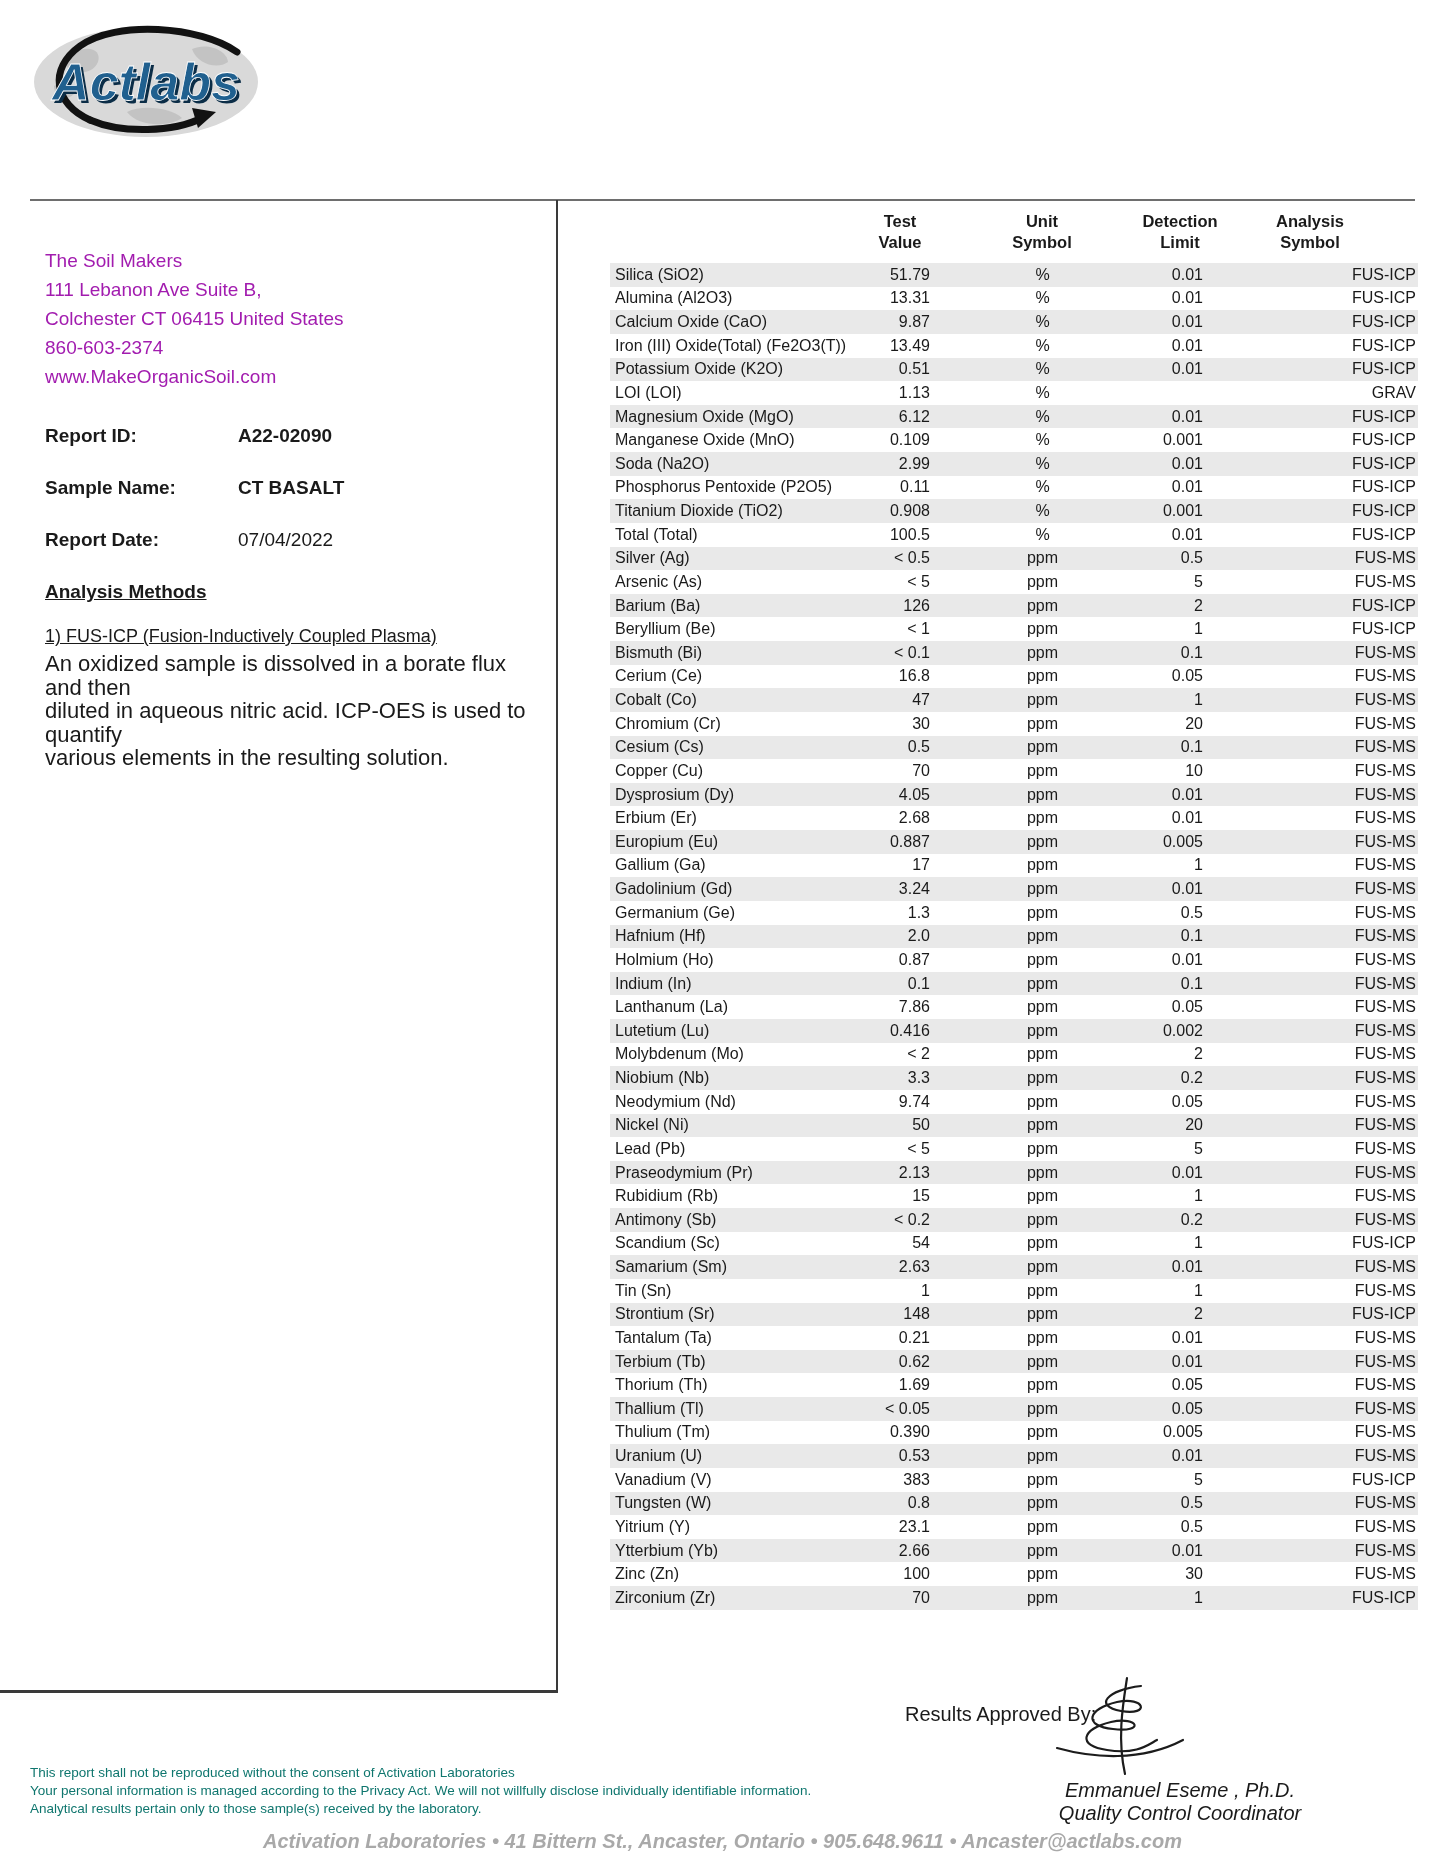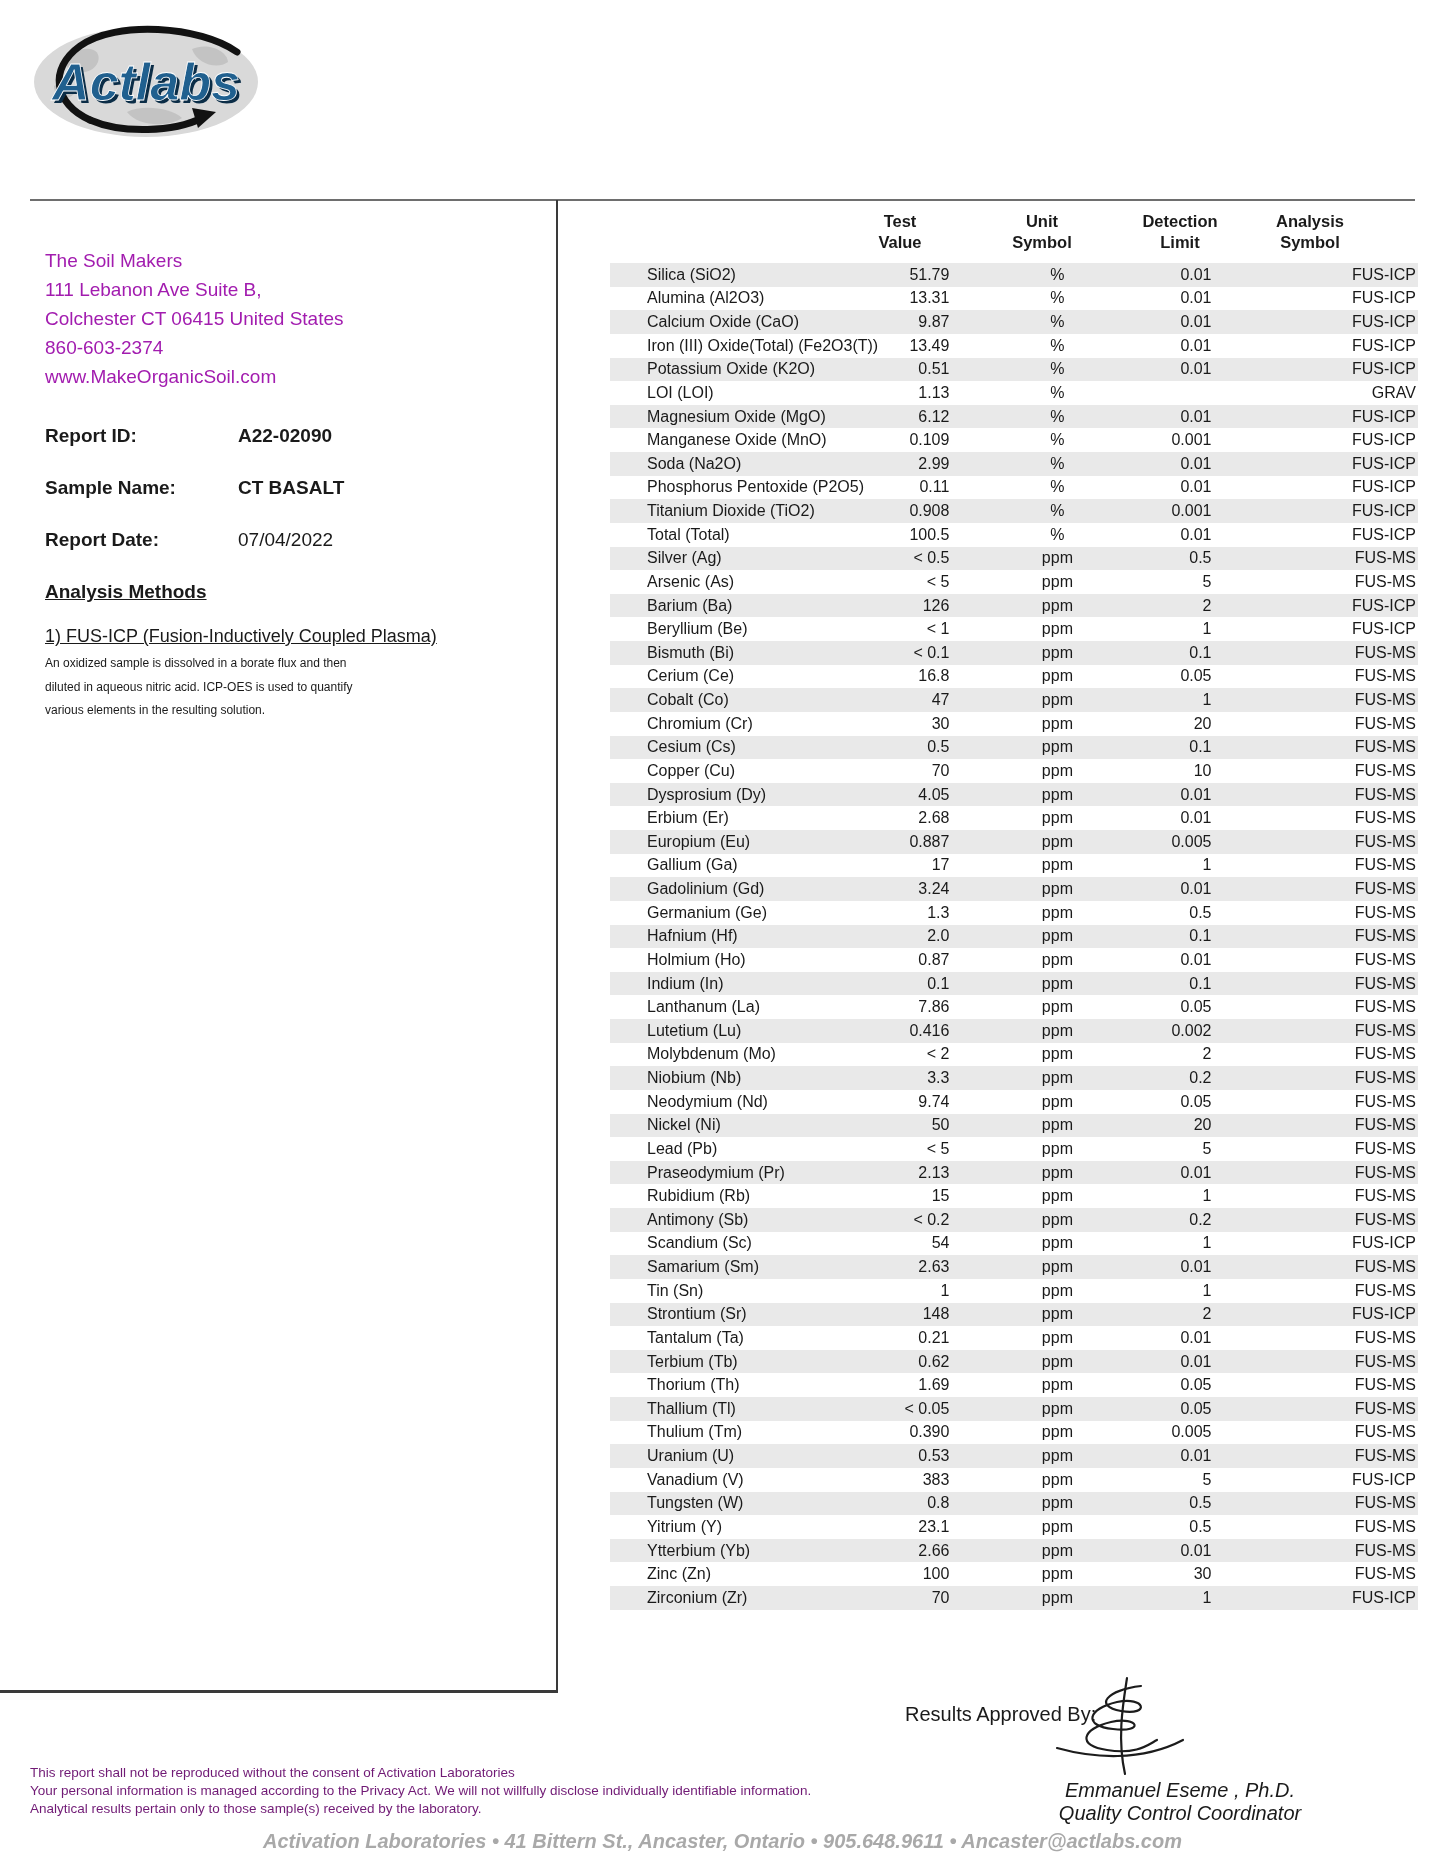--- a/index.html
+++ b/index.html
@@ -24,52 +24,52 @@
   .meta-label{font-weight:bold;}
   .meta-value{position:absolute;left:193px;white-space:nowrap;}
   .bold{font-weight:bold;}
   .methods-heading{
     position:absolute;left:45px;top:581px;font-size:19px;font-weight:bold;
     text-decoration:underline;
   }
   .method-title{
     position:absolute;left:45px;top:626px;font-size:18px;text-decoration:underline;
   }
-  .method-desc{position:absolute;left:45px;top:652px;font-size:12px;line-height:23.5px;width:490px;}
+  .method-desc{position:absolute;left:45px;top:652px;font-size:22px;line-height:23.5px;width:490px;}
 
   
   .results{position:absolute;left:610px;top:205px;width:808px;}
   .t-head{position:relative;height:58px;font-weight:bold;font-size:16.5px;line-height:21px;}
   .h-cell{position:absolute;top:6px;text-align:center;white-space:pre-line;}
   .h-val{left:215px;width:150px;}
   .h-unit{left:357px;width:150px;}
   .h-lim{left:495px;width:150px;}
   .h-meth{left:625px;width:150px;}
   .t-body{position:relative;}
-  .t-row{display:flex;height:23.63px;align-items:center;font-size:16px;padding-left:32px;}
+  .t-row{display:flex;height:23.63px;align-items:center;font-size:16px;}
   .t-row.striped{background:#e9e9e9;}
   .c{display:block;white-space:nowrap;}
   .c.name{width:264px;padding-left:5px;text-align:left;}
   .c.val{width:51px;text-align:right;}
   .c.unit{width:225px;text-align:center;}
   .c.lim{width:48px;text-align:right;}
   .c.meth{width:213px;text-align:right;padding-right:2px;}
 
   
   .approved-label{position:absolute;left:905px;top:1703px;font-size:20px;}
   .signature{position:absolute;left:1045px;top:1676px;}
   .approver-name{
     position:absolute;left:1000px;top:1779px;width:360px;text-align:center;
     font-size:20px;font-style:italic;
   }
   .approver-title{
     position:absolute;left:1000px;top:1802px;width:360px;text-align:center;
     font-size:20px;font-style:italic;
   }
-  .disclaimers{position:absolute;left:30px;top:1764px;font-size:13.5px;line-height:18px;color:#701a75;}
+  .disclaimers{position:absolute;left:30px;top:1764px;font-size:13.5px;line-height:18px;color:#0f766e;}
   .footer-line{
     position:absolute;left:0;top:1830px;width:1445px;text-align:center;
     font-size:20px;font-weight:bold;font-style:italic;color:#a9a9a9;
   }
 </style>
 </head>
 <body>
 
 <div class="page">
 

